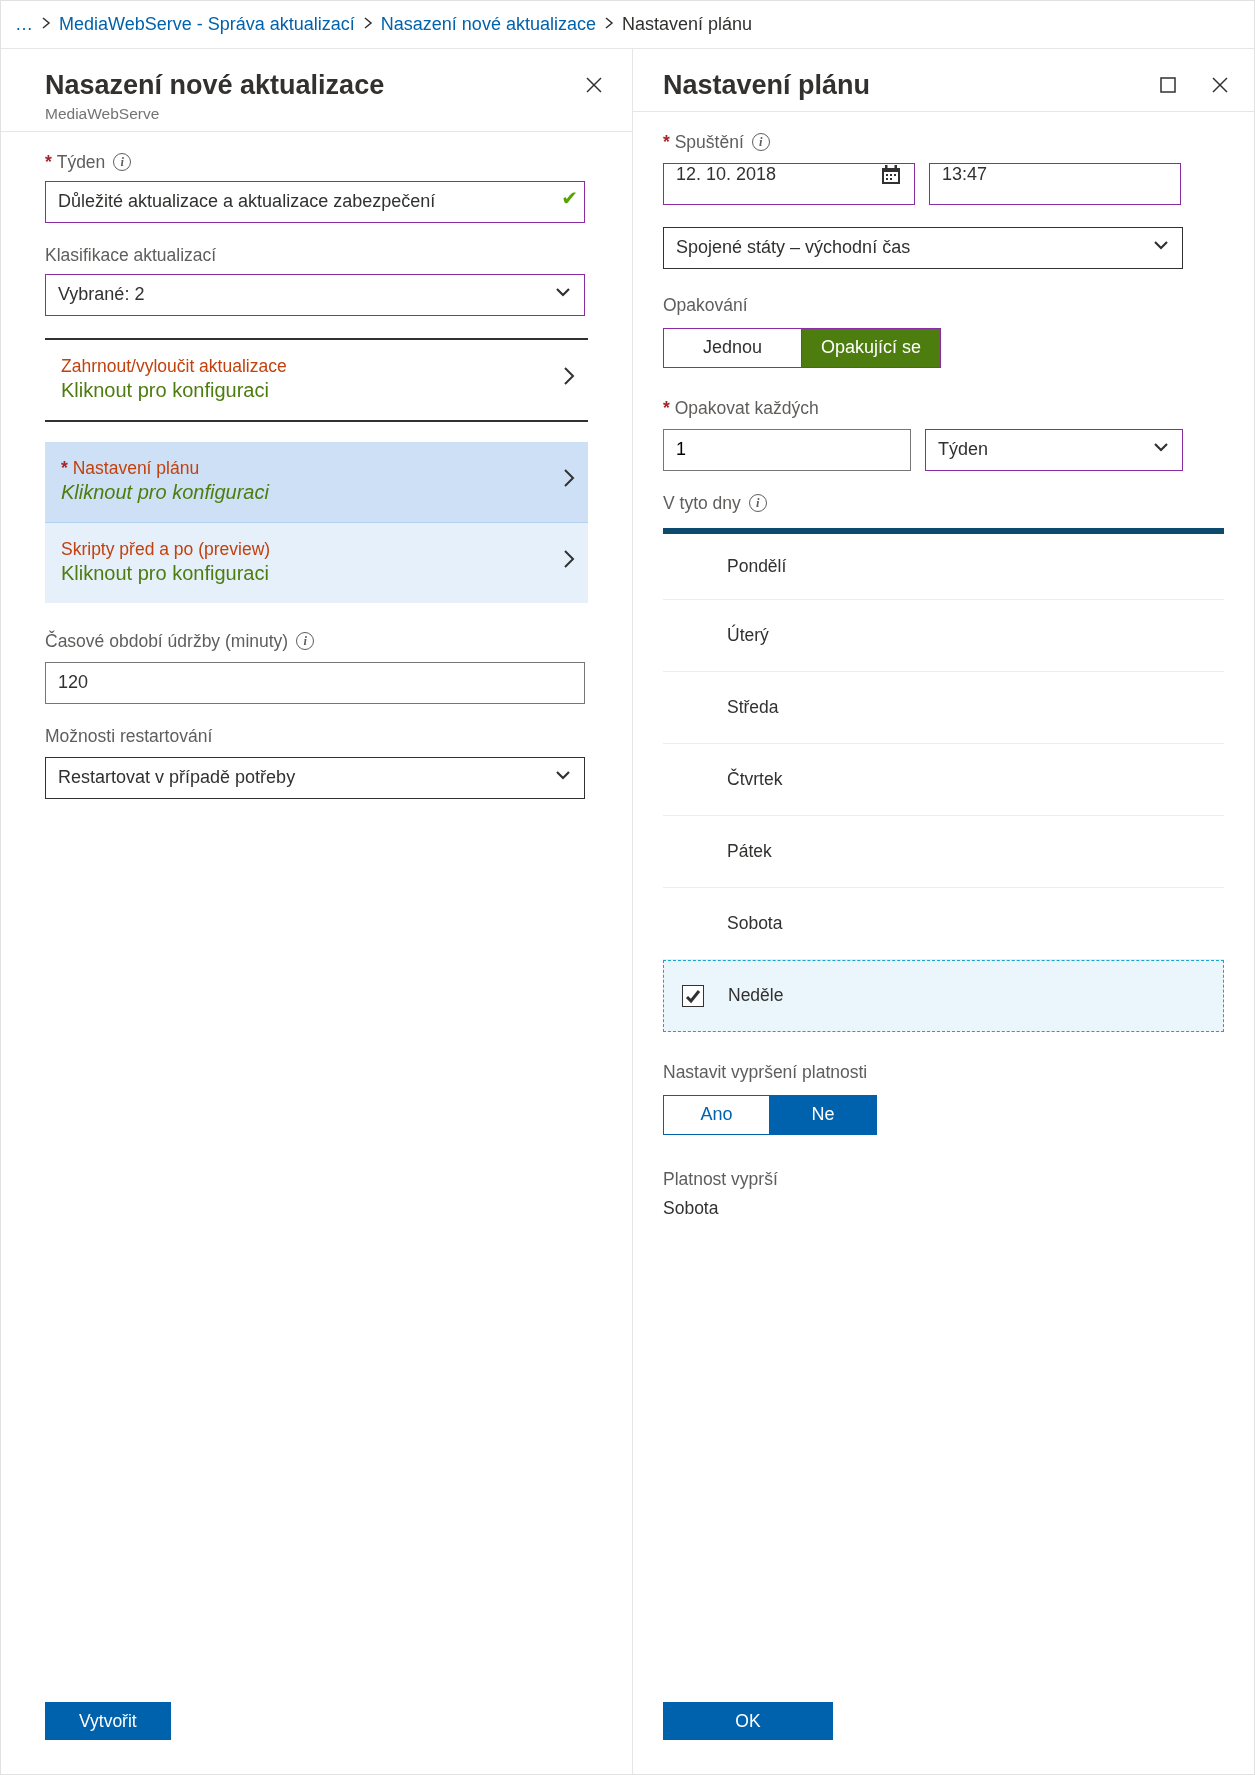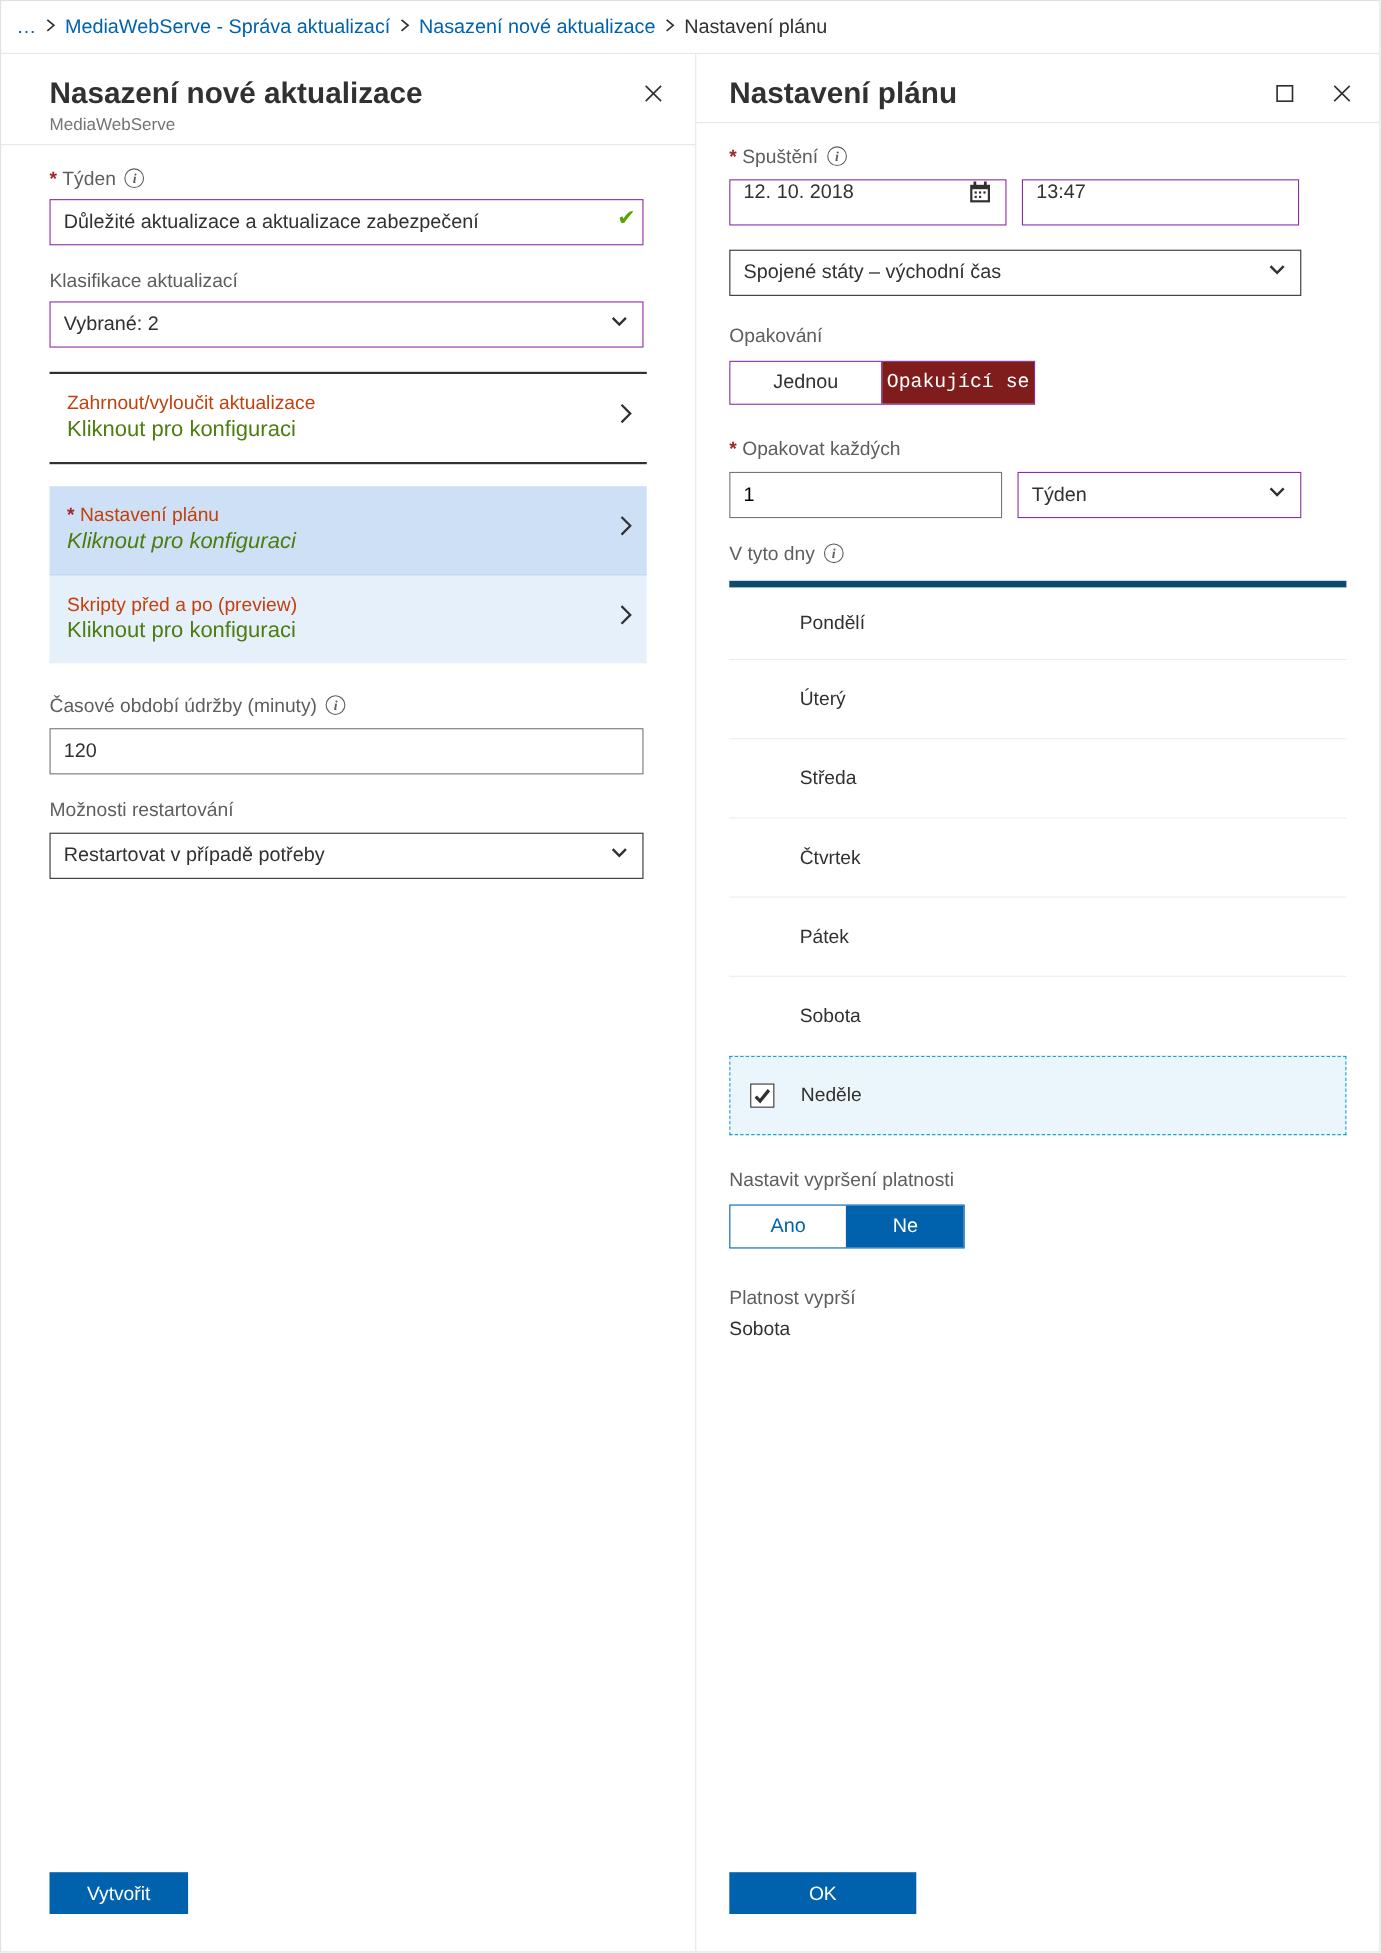--- a/index.html
+++ b/index.html
@@ -111,21 +111,21 @@
   .date-box { width:252px;}
   .time-box { width:252px;}
   .cal-icon svg{ width:22px; height:22px; fill:#323130;}
   .tz-sel { width:520px; margin-top:22px; border-color:#323130;}
 
   .toggle2 {
     margin-top:12px; display:inline-flex; border:1px solid #8a2da5;
     font-size:18px; height:40px;
   }
   .toggle2 .opt { min-width:138px; display:flex; align-items:center; justify-content:center; cursor:pointer; }
-  .toggle2 .opt.sel-purple { background:#7f1d1d; color:#fff;font-family:Liberation Mono, monospace; }
+  .toggle2 .opt.sel-purple { background:#4d7c0f; color:#fff; }
   .toggle2 .opt.first { border-right:1px solid #8a2da5; }
 
   .toggle-blue { margin-top:12px; display:inline-flex; border:1px solid #0062ad; height:40px; font-size:18px;}
   .toggle-blue .opt { width:106px; display:flex; align-items:center; justify-content:center; cursor:pointer; color:#0062ad;}
   .toggle-blue .opt.sel { background:#0062ad; color:#fff; }
   .toggle-blue .opt.first { border-right:1px solid #0062ad;}
 
   .recur-row { margin-top:10px; display:flex; gap:14px;}
   .recur-num { width:248px; height:42px; border:1px solid #767676; padding:0 12px; font-size:18px;}
   .recur-unit { flex:0 0 258px; height:42px; border:1px solid #8a2da5; display:flex; align-items:center; justify-content:space-between; padding:0 12px; font-size:18px;}

